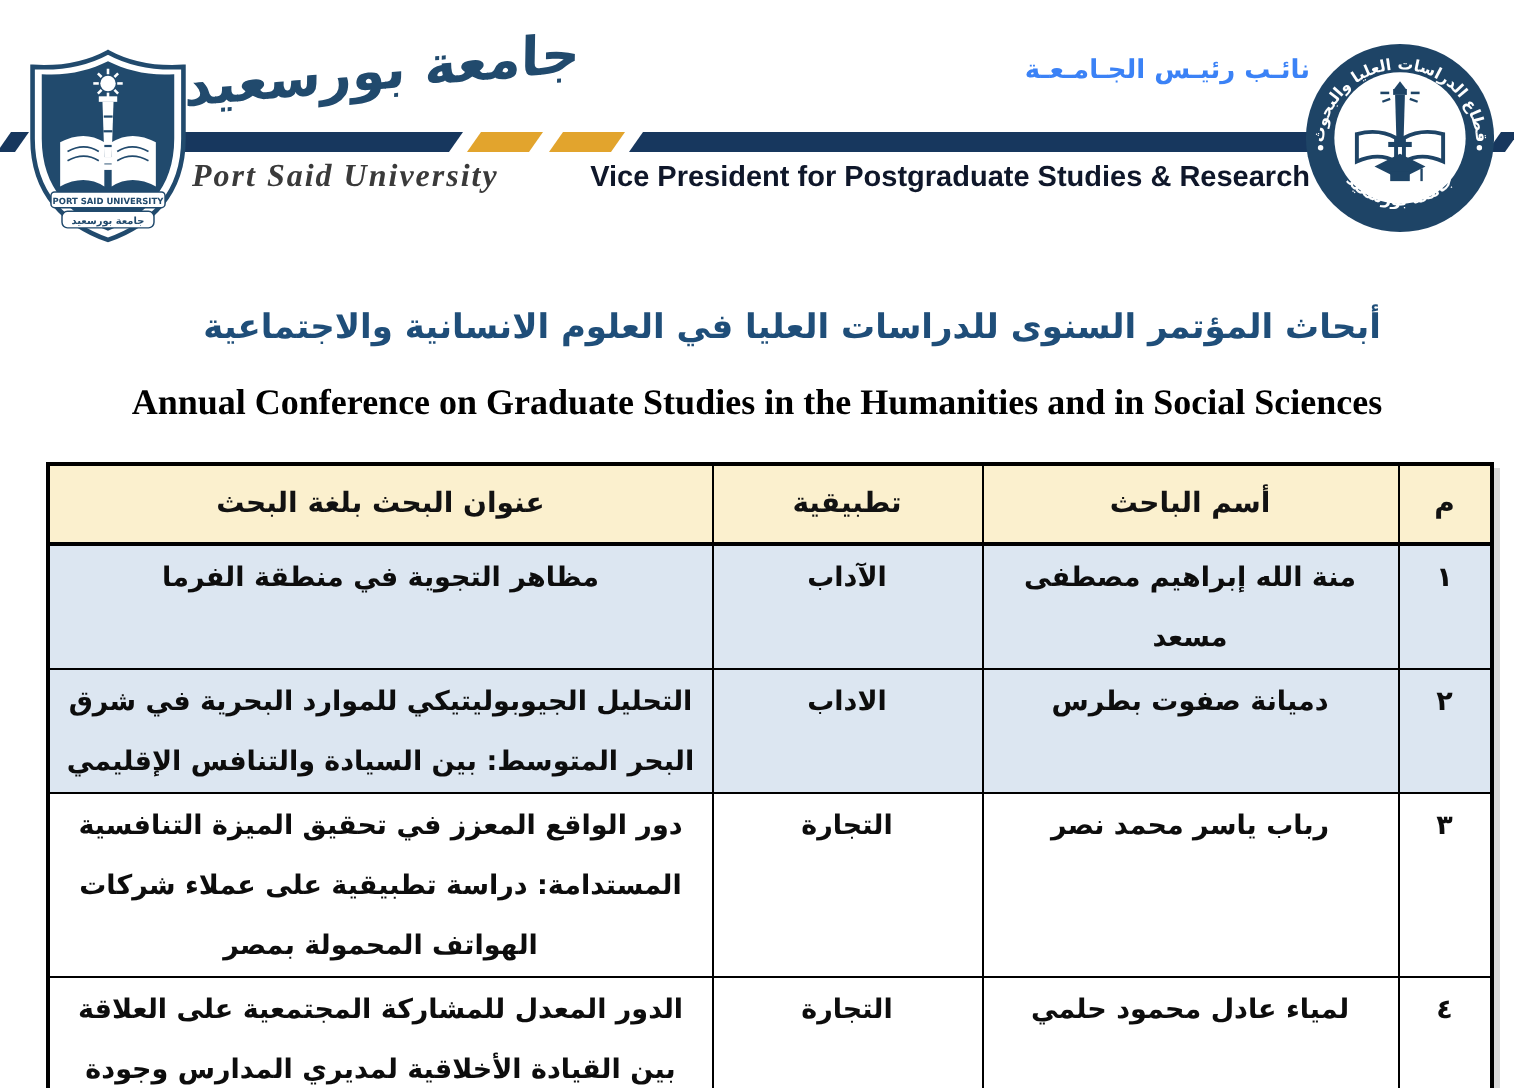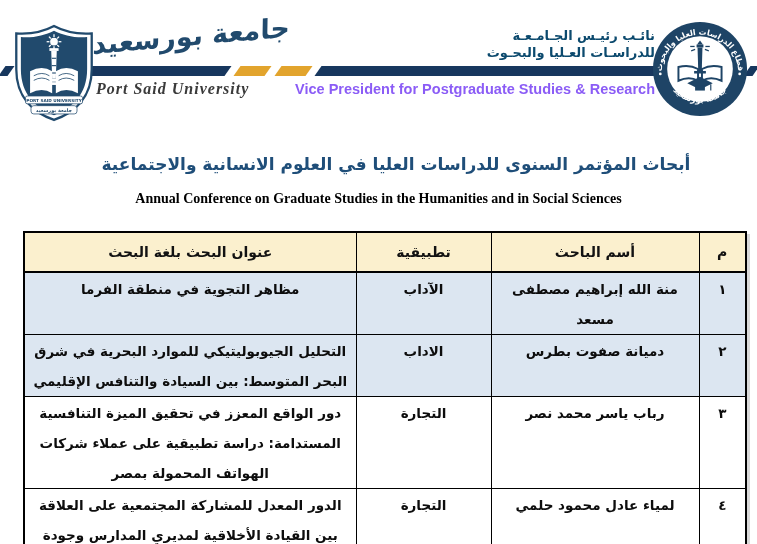--- a/index.html
+++ b/index.html
@@ -28,39 +28,39 @@
   .gold-2    { left:278px; width:31px; }
   .bar-right { left:318px; width:340px; }
   .sq-right  { left:747px; width:9px; }
   .psu-en {
     position:absolute; left:96px; top:80px;
     font-family:"Liberation Serif", serif; font-style:italic; font-weight:bold;
     font-size:16px; color:#3a3a3a; letter-spacing:1px; white-space:nowrap;
   }
   .office-ar {
     position:absolute; right:102px; top:27px; text-align:right;
-    font-size:13px; font-weight:bold; color:#0c4a6e; line-height:17px; white-space:nowrap;
+    font-size:13px; font-weight:bold; color:#3b82f6; line-height:17px; white-space:nowrap;
   }
   .office-en {
     position:absolute; right:102px; top:81px; text-align:left;
     font-family:"Liberation Sans", sans-serif;
-    font-size:14.5px; font-weight:bold; color:#8b5cf6; white-space:nowrap;
+    font-size:14.5px; font-weight:bold; color:#0f172a; white-space:nowrap;
   }
   .seal { position:absolute; left:651px; top:20px; width:98px; height:98px; z-index:3; }
   
   .title-ar {
     position:absolute; left:0; top:154px; width:100%;
     text-align:center; direction:rtl;
     font-size:17px; font-weight:bold; color:#1F4E79;padding-left:35px;
   }
   .title-en {
     position:absolute; left:0; top:191px; width:100%;
     text-align:center;
     font-family:"Liberation Serif", serif;
-    font-size:14px; font-weight:bold; color:#000000;
+    font-size:18px; font-weight:bold; color:#000000;
   }
   
   table.conf {
     position:absolute; left:23px; top:231px; width:722px;
     border-collapse:collapse; table-layout:fixed;
     direction:rtl;
     box-shadow:3px 3px 0 #d9d9d9;
   }
   table.conf th, table.conf td {
     border:1px solid #000;
@@ -142,21 +142,20 @@
       <text x="50" y="96.4" text-anchor="middle" font-size="5.4" font-weight="bold" fill="#214A6D" font-family="DejaVu Sans, sans-serif" direction="rtl">جامعة بورسعيد</text>
     </g>
   </svg>
 
   <div class="calligraphy">جامعة بورسعيد</div>
 
   <div class="psu-en">Port Said University</div>
 
   <div class="office-ar">
     <div>نائـب رئيـس الجـامـعـة</div>
-    <div>للدراسـات العـليا والبحـوث</div>
   </div>
 
   <div class="office-en">Vice President for Postgraduate Studies &amp; Research</div>
 
   <svg class="seal" viewBox="0 0 100 100">
     <defs>
       <path id="arcTop" d="M 11,54 A 39,39 0 0 1 89,54" fill="none"></path>
       <path id="arcBot" d="M 14,56 A 37,37 0 0 0 86,56" fill="none"></path>
     </defs>
     <circle cx="50" cy="50" r="48" fill="#1E4466"></circle>

